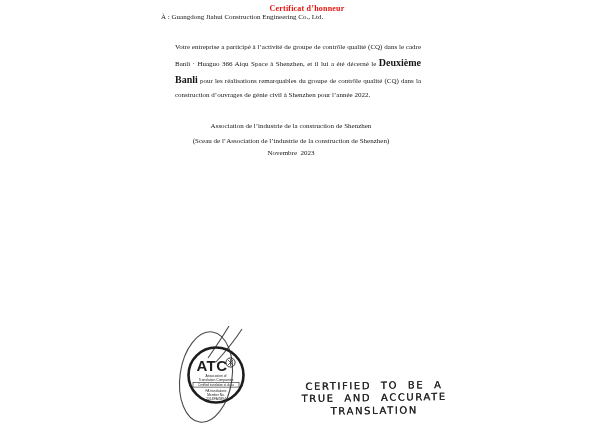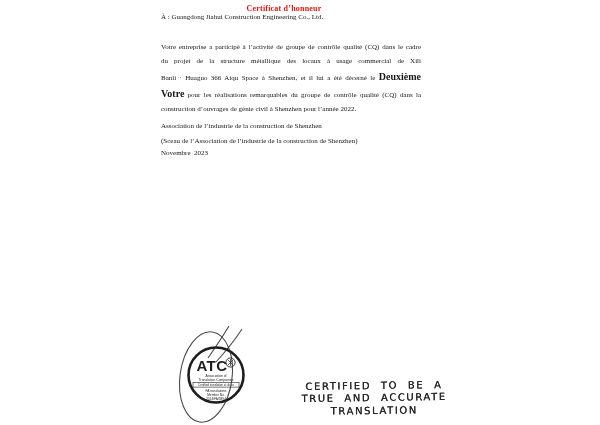--- a/index.html
+++ b/index.html
@@ -12,21 +12,21 @@
     width: 600px;
     height: 425px;
     background: #ffffff;
     overflow: hidden;
     font-family: "Liberation Serif", serif;
     color: #161616;
   }
   .doc-title {
     position: absolute;
     top: 3px;
-    left: 154px;
+    left: 177px;
     width: 260px;
     text-align: center;
     font-size: 8px;
     font-weight: bold;
     line-height: 12px;
     letter-spacing: 0.2px;
   }
   .recipient {
     position: absolute;
     top: 12px;
@@ -41,36 +41,37 @@
     left: 161px;
     width: 260px;
     font-size: 7px;
   }
   .bline {
     text-align: justify;
     text-align-last: justify;
     height: 14px;
     line-height: 14px;
     white-space: nowrap;
+    margin-left: 14px;
   }
   .bline.tall { height: 18px; line-height: 18px; }
   .bline.med  { height: 16px; line-height: 16px; }
   .bline.last {
     text-align-last: left;
     text-align: left;
   }
   .award {
     font-weight: bold;
     font-size: 10px;
   }
   .right-line {
     position: absolute;
     left: 161px;
     width: 260px;
-    text-align: left;
+    text-align: center;
     font-size: 7px;
     line-height: 10px;
   }
   .org-line  { top: 121px; }
   .seal-line { top: 136px; font-family: Liberation Serif, serif; }
   .date-line { top: 148px; white-space: pre; font-family: Liberation Serif, serif; }
   .stamp-wrap {
     position: absolute;
     left: 152px;
     top: 326px;
@@ -103,28 +104,25 @@
 <div class="page">
 
   <div class="doc-title" style="color: rgb(232, 18, 11);">Certificat d’honneur</div>
 
   <div class="recipient">À : Guangdong Jiahui Construction Engineering Co., Ltd.</div>
 
   <div class="body-para">
     <div class="bline">
       <span>Votre entreprise a participé à l’activité de groupe de contrôle qualité (CQ) dans le cadre</span>
     </div>
-    <div class="bline">
-      <span>du projet de la structure métallique des locaux à usage commercial de Xili</span>
-    </div>
     <div class="bline tall">
       <span>Banli · Huaguo 366 Aiqu Space à Shenzhen, et il lui a été décerné le </span><span class="award">Deuxième</span>
     </div>
     <div class="bline med">
-      <span class="award">Votre</span><span> pour les réalisations remarquables du groupe de contrôle qualité (CQ) dans la</span>
+      <span class="award">Banli</span><span> pour les réalisations remarquables du groupe de contrôle qualité (CQ) dans la</span>
     </div>
     <div class="bline last">
       <span>construction d’ouvrages de génie civil à Shenzhen pour l’année 2022.</span>
     </div>
   </div>
 
   <div class="right-line org-line">Association de l’industrie de la construction de Shenzhen</div>
   <div class="right-line seal-line">(Sceau de l’Association de l’industrie de la construction de Shenzhen)</div>
   <div class="right-line date-line">Novembre  2023</div>
 

